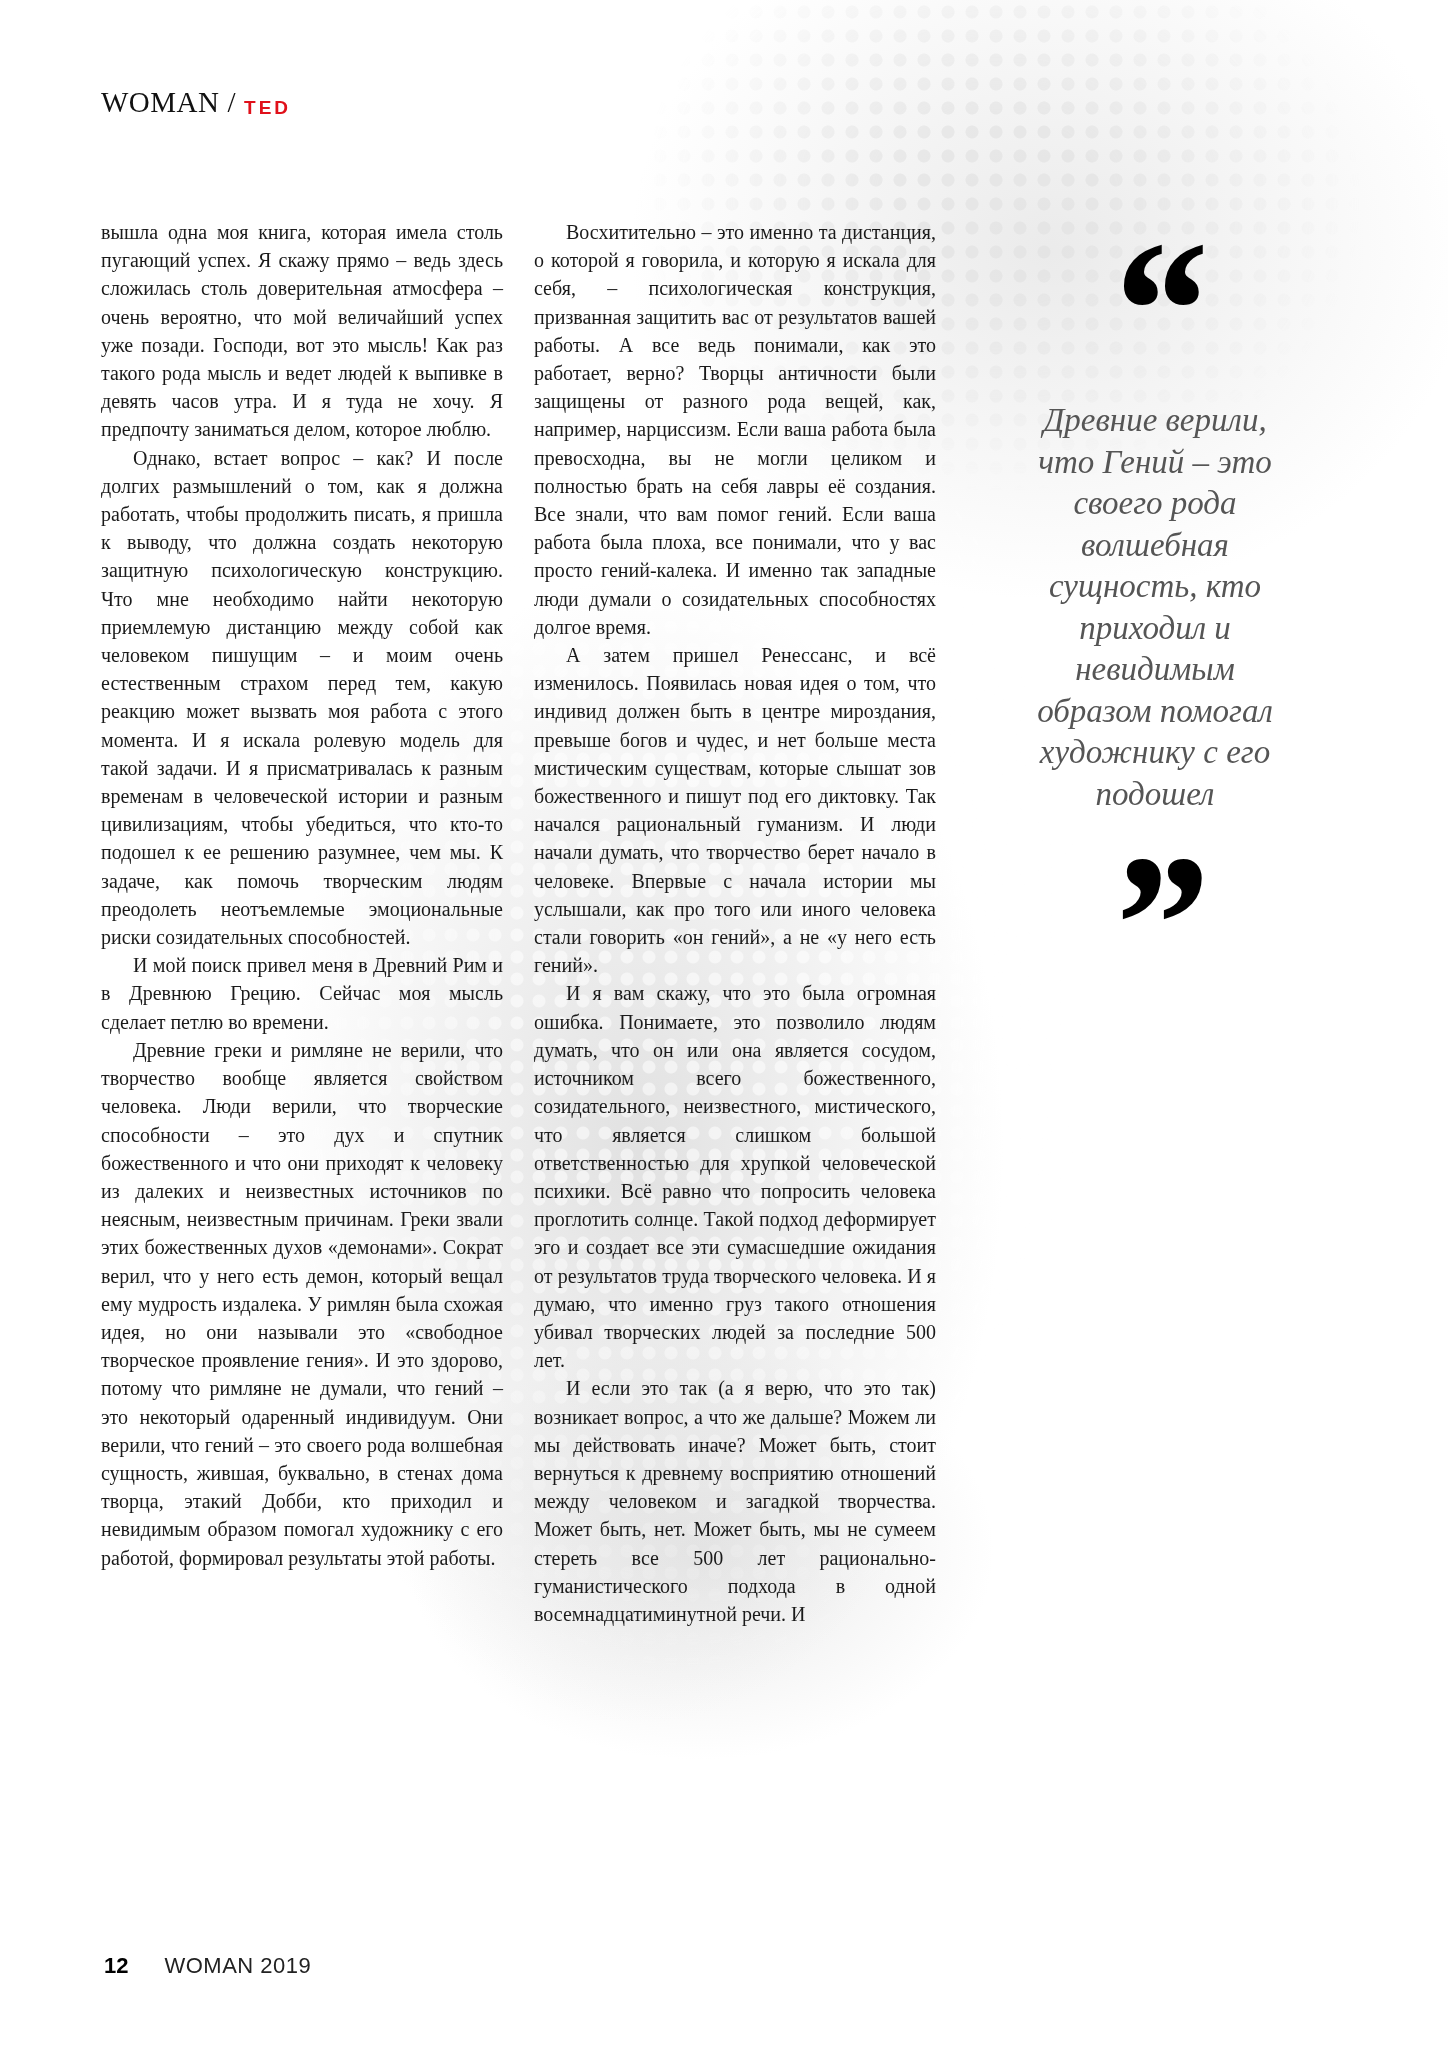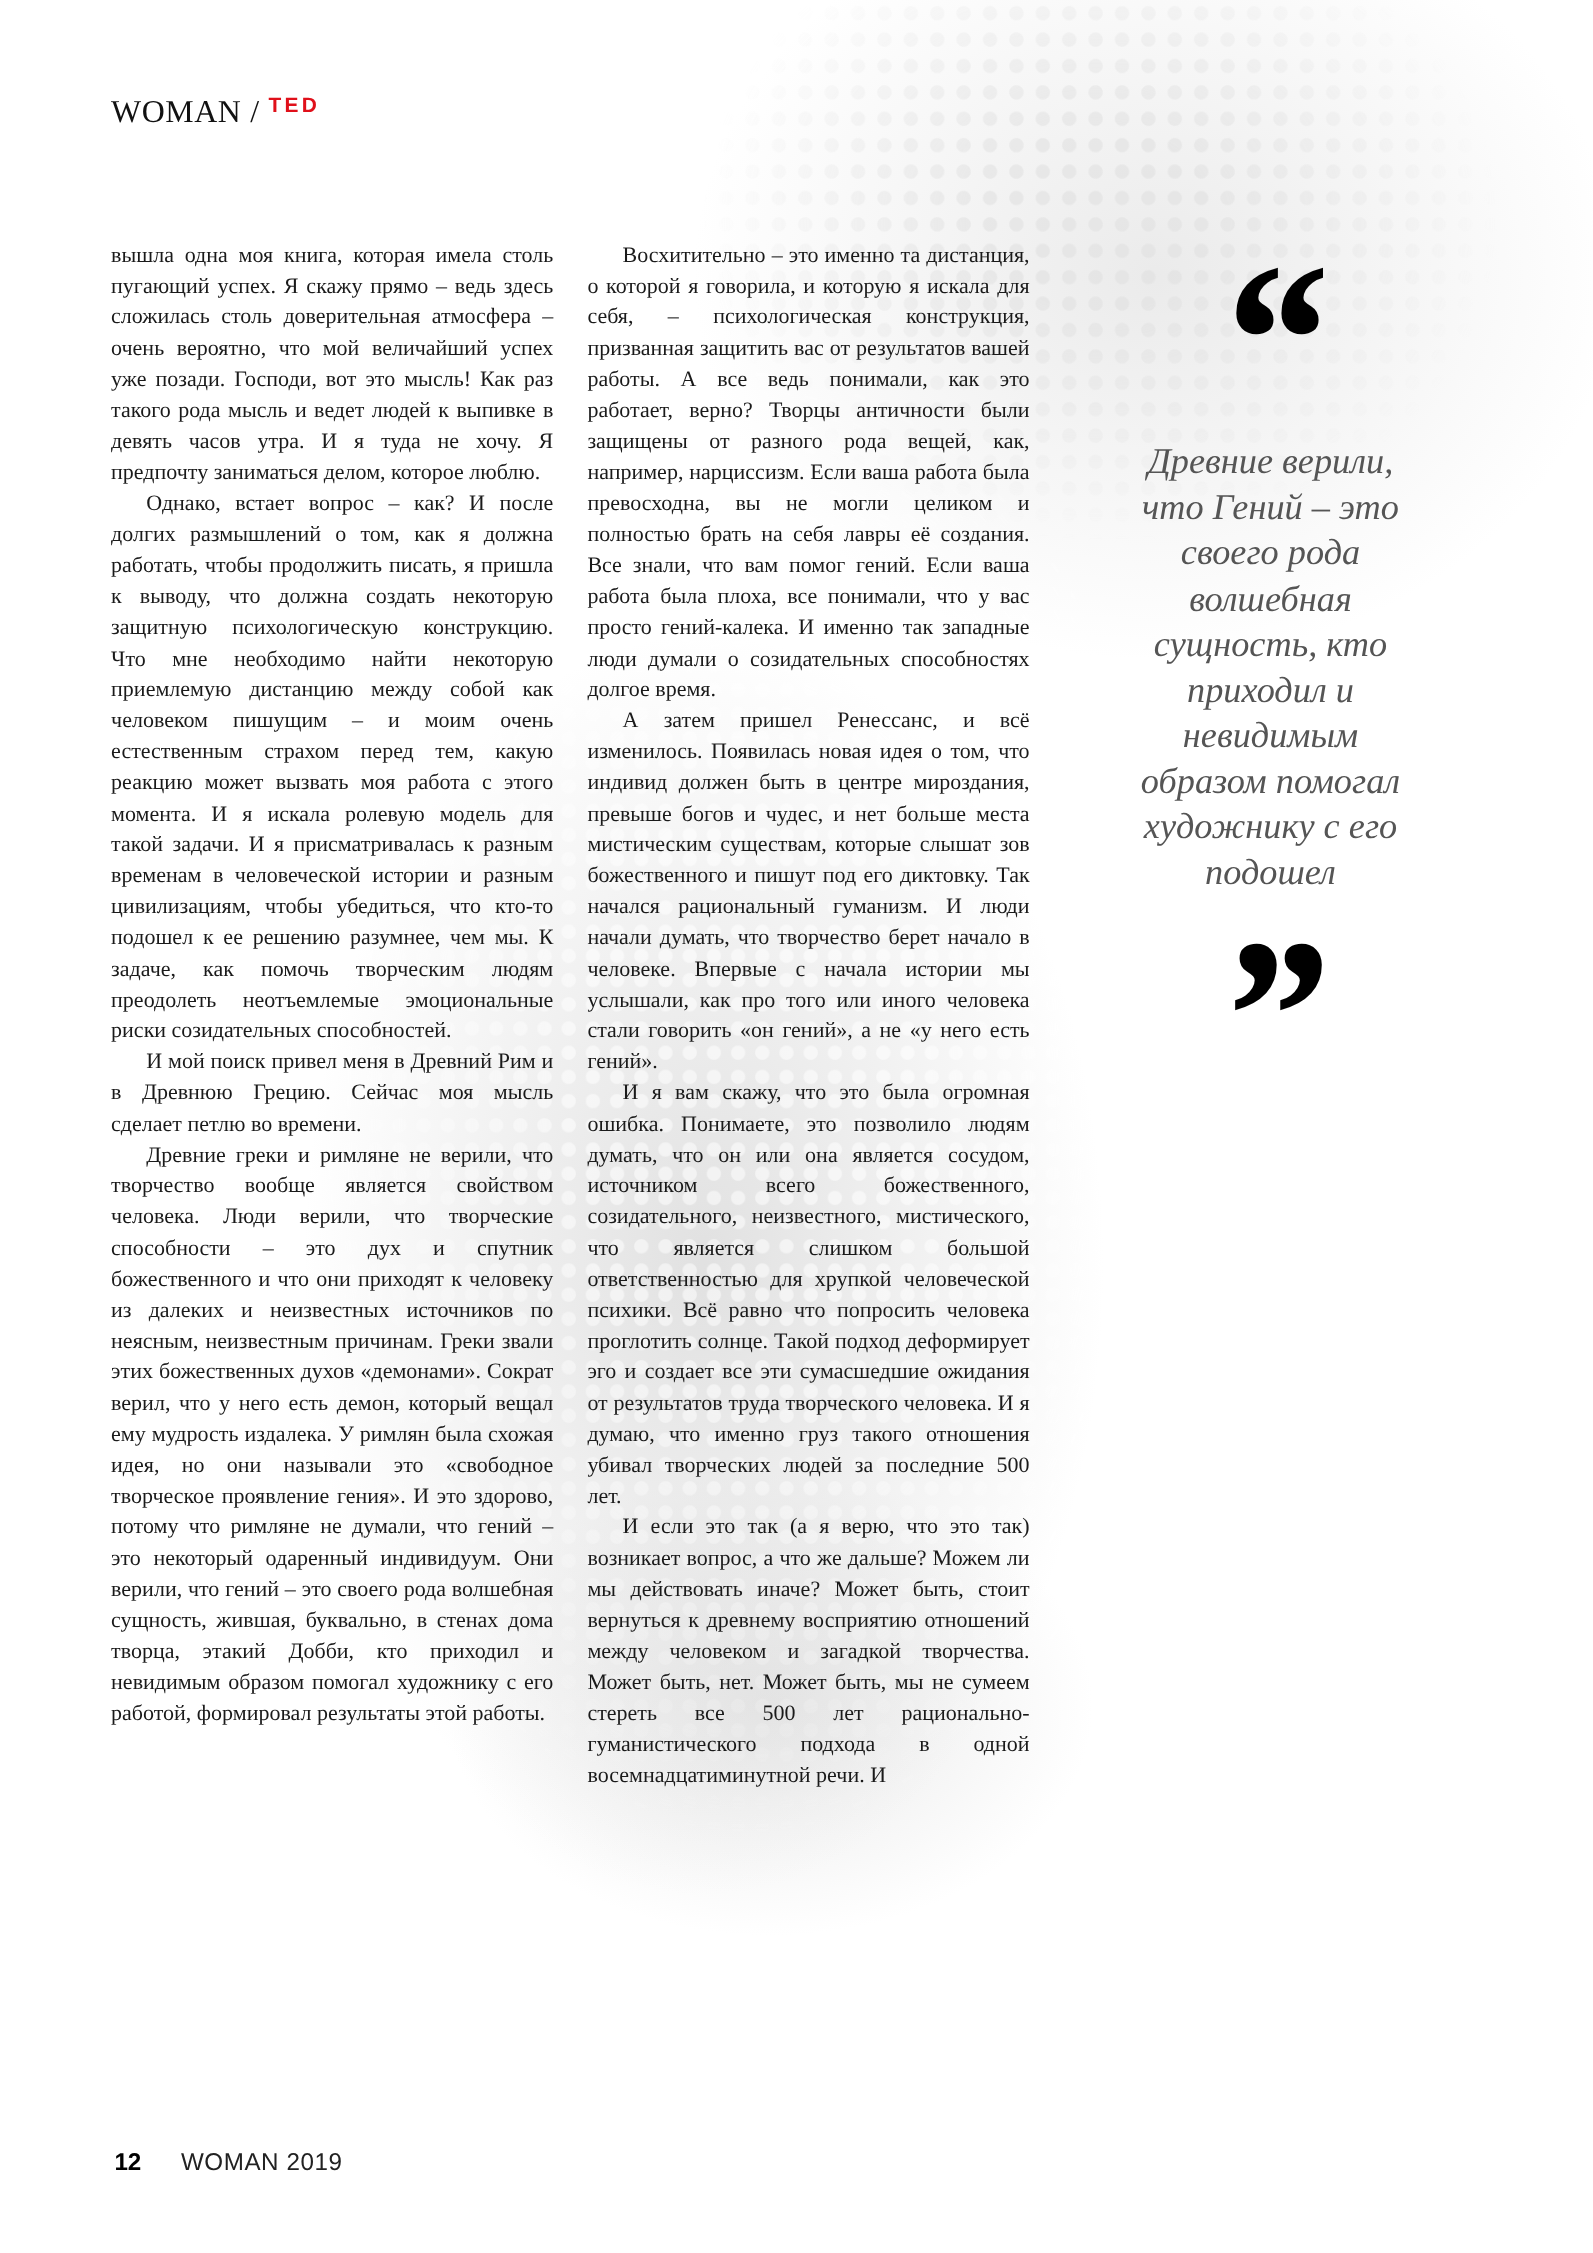--- a/index.html
+++ b/index.html
@@ -25,21 +25,21 @@
   }
   .dots2 {
     position: absolute; inset: 0; pointer-events: none; opacity: 0.6;
     background-image: radial-gradient(circle, rgba(225,225,225,1) 6px, rgba(255,255,255,0) 7px);
     background-size: 24px 24px;
     -webkit-mask-image: radial-gradient(ellipse 520px 420px at 1000px 200px, #000 20%, transparent 70%);
             mask-image: radial-gradient(ellipse 520px 420px at 1000px 200px, #000 20%, transparent 70%);
   }
   .header {
     position: absolute; left: 101px; top: 86px;
-    font-size: 29px; letter-spacing: 0.5px; display: flex; align-items: flex-start;
+    font-size: 29px; letter-spacing: 0.5px; display: flex; align-items: flex-end;
   }
   .header .woman { font-family: "Liberation Serif", serif; color: #111; }
   .header .slash { margin: 0 8px; color: #111; }
   .header .ted {
     font-family: "Liberation Sans", "DejaVu Sans", sans-serif; font-weight: 900;
     color: #e0101a; font-size: 19px; letter-spacing: 3px;
   }
   .column {
     position: absolute; top: 218px; width: 402px;
     font-size: 20px; line-height: 28.2px; text-align: justify; hyphens: manual;

